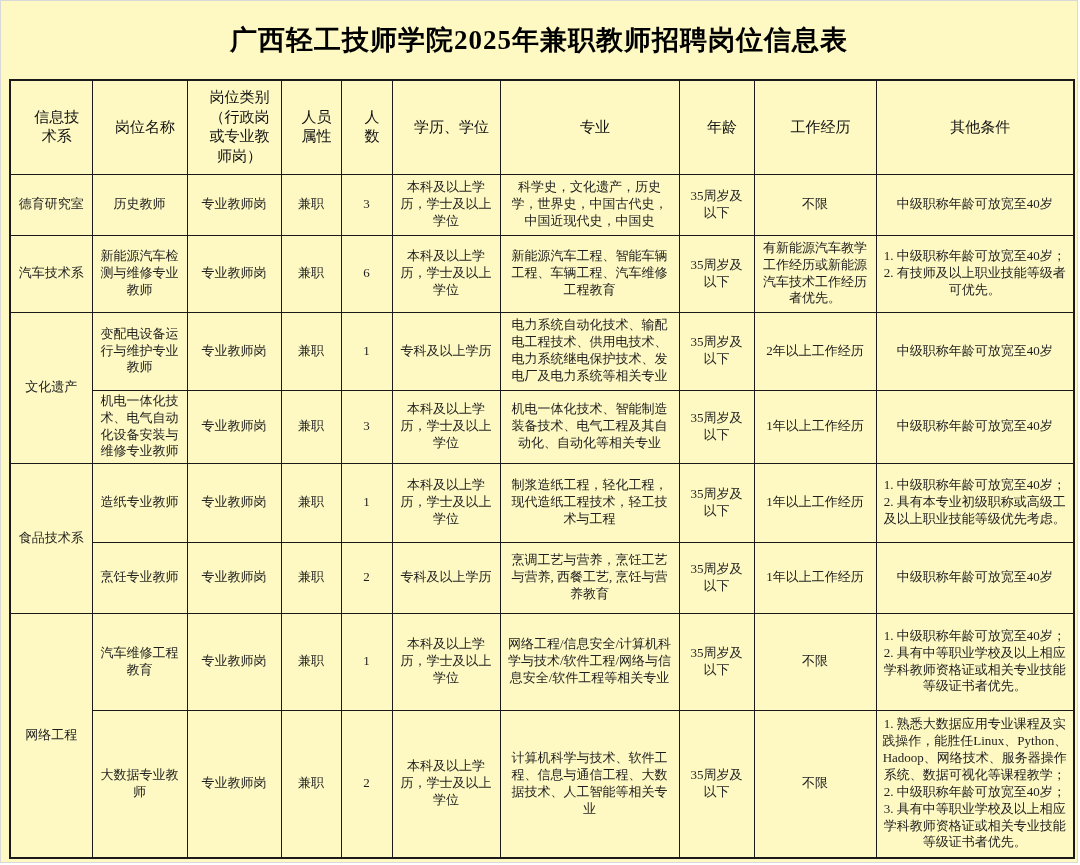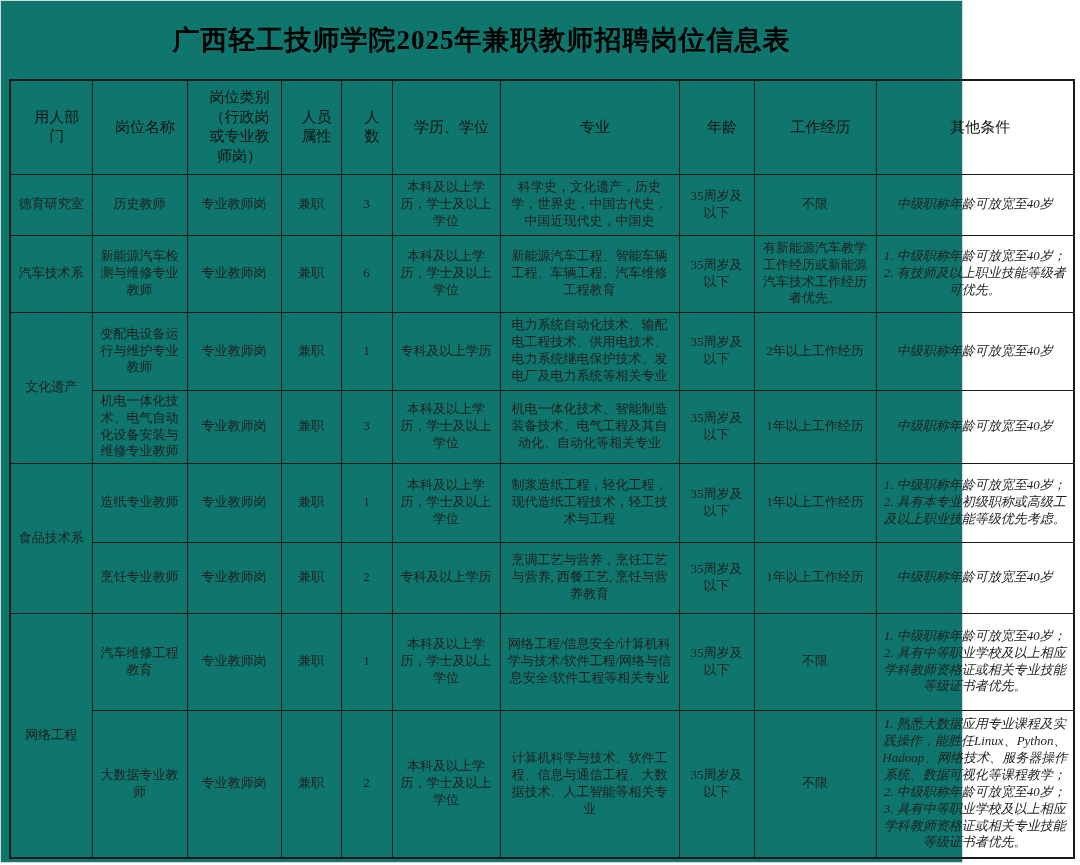--- a/index.html
+++ b/index.html
@@ -11,24 +11,24 @@
     width: 1080px;
     height: 865px;
     position: relative;
     font-family: "Liberation Serif", "DejaVu Serif", serif;
     color: #1e1e1e;
     overflow: hidden;
   }
   .page {
     position: absolute;
     left: 0; top: 0;
-    width: 963px;
+    width: 1078px;
     height: 863px;
     border: 1px solid #d9d9d9;
-    background: #0f766e;
+    background: #fef9c3;
     box-sizing: border-box;
   }
   .title-bar {
     position: absolute;
     left: 0; top: 0;
     width: 100%;
     height: 78px;
     display: flex;
     align-items: center;
     justify-content: center;
@@ -67,21 +67,20 @@
   table.jobs td {
     font-size: 13px;
     line-height: 1.3;
   }
   td.c-other {
     text-align: left;
     white-space: pre-line;
     font-size: 12.5px;
     line-height: 1.3;
     padding: 2px 6px;
-    font-style: italic;
   }
   td.c-exp {
     white-space: pre-line;
     margin-left: 16px;
   }
   tr.h-head  { height: 94px; }
   tr.h-r1 { height: 61px; }
   tr.h-r2 { height: 77px; }
   tr.h-r3 { height: 78px; }
   tr.h-r4 { height: 73px; padding-left: 22px; }
@@ -107,21 +106,21 @@
       <col style="width:60px">
       <col style="width:51px">
       <col style="width:108px">
       <col style="width:179px">
       <col style="width:75px">
       <col style="width:122px">
       <col style="width:198px">
     </colgroup>
     <tbody>
       <tr class="h-head">
-        <th>用人部门</th>
+        <th>信息技术系</th>
         <th>岗位名称</th>
         <th>岗位类别
 （行政岗或专业教师岗）</th>
         <th>人员属性</th>
         <th>人数</th>
         <th>学历、学位</th>
         <th>专业</th>
         <th>年龄</th>
         <th>工作经历</th>
         <th>其他条件</th>

